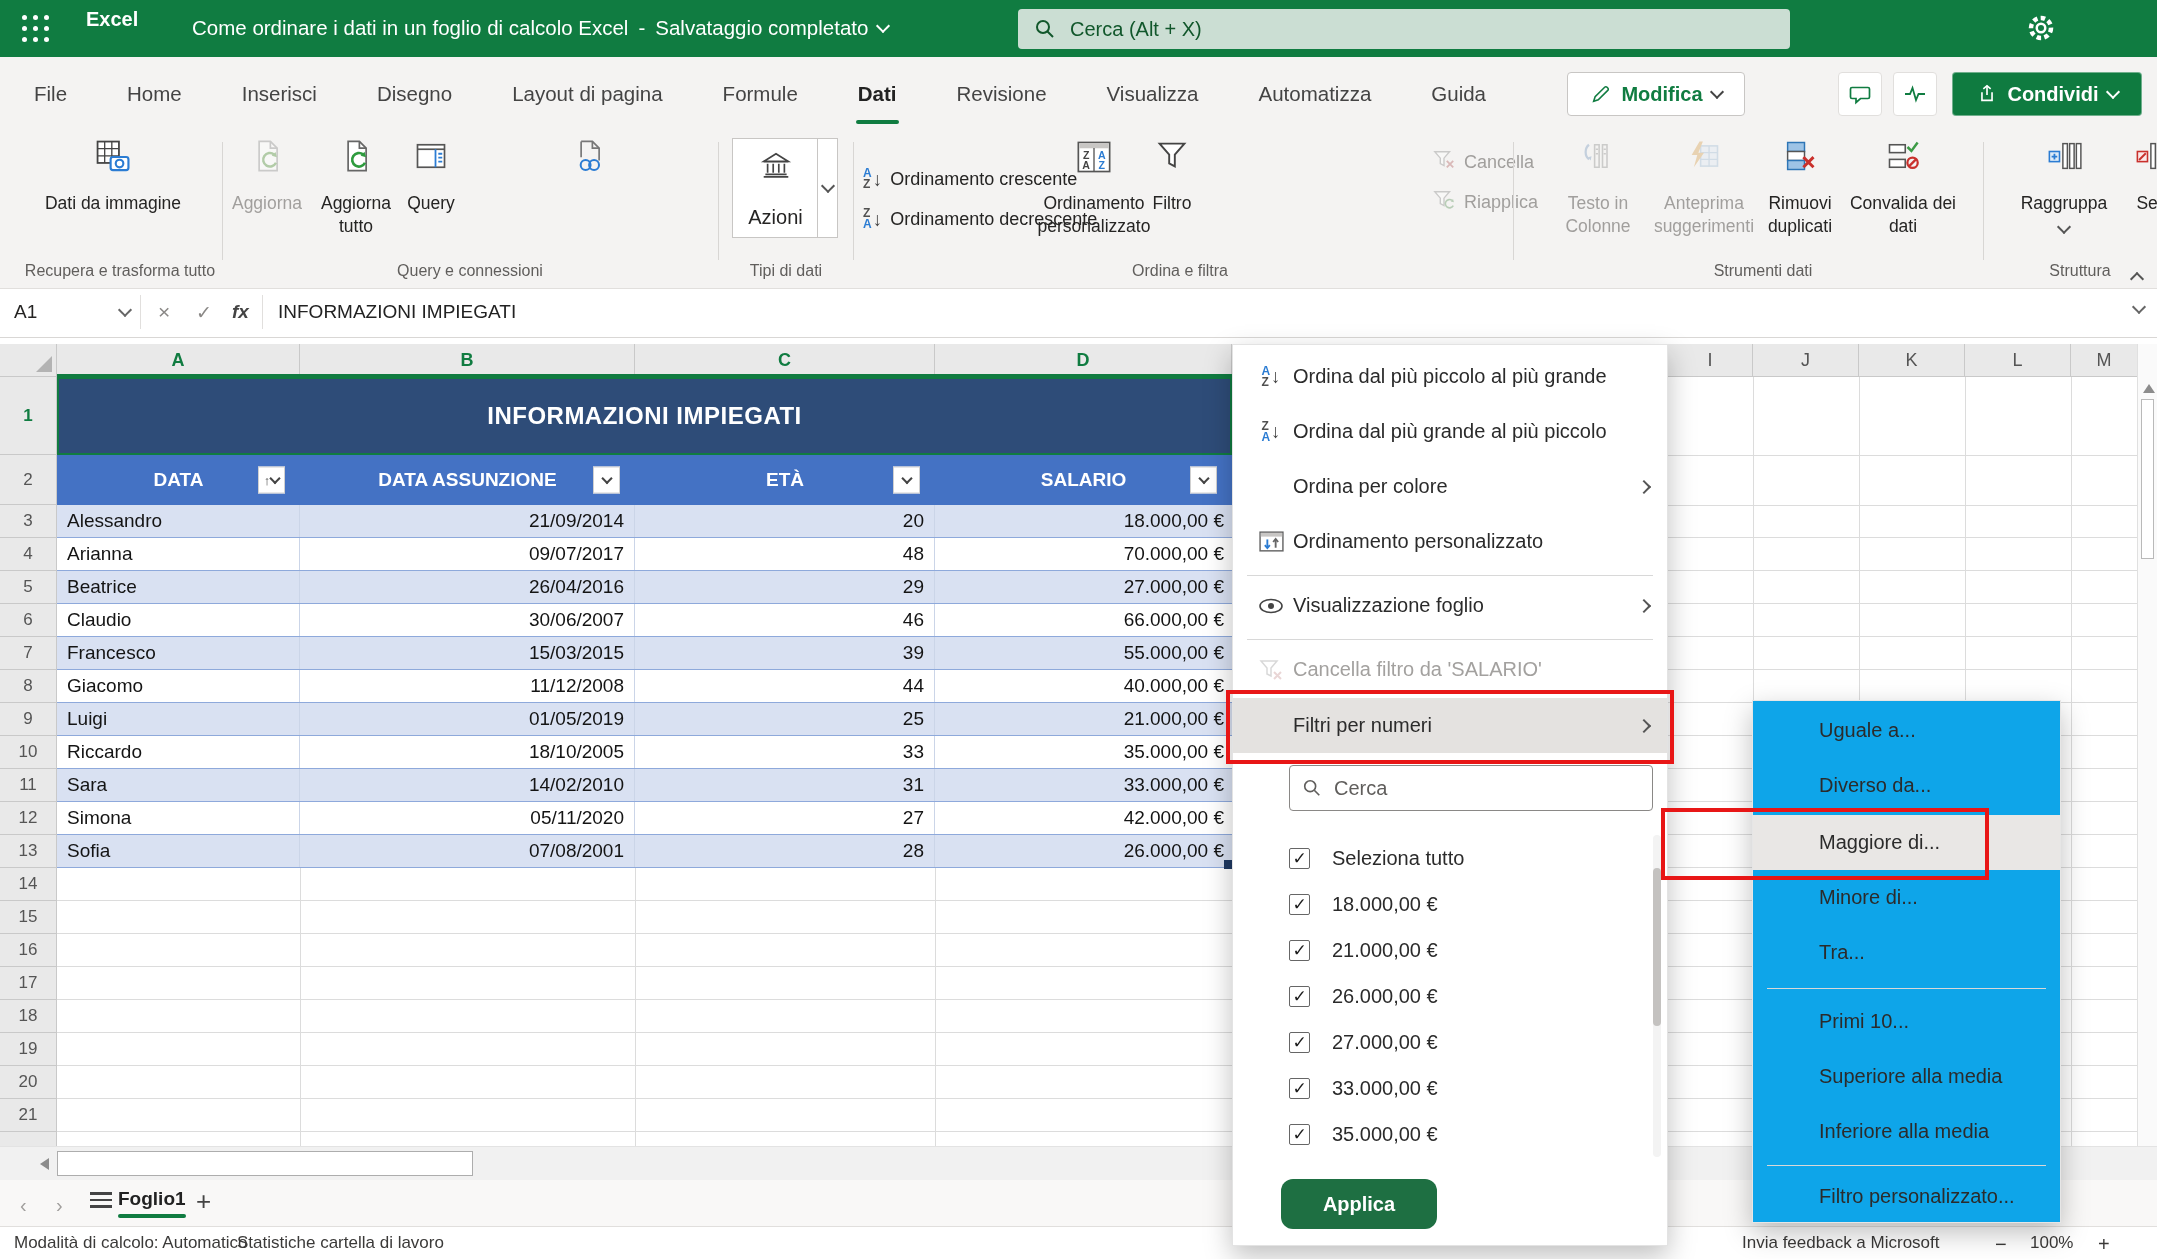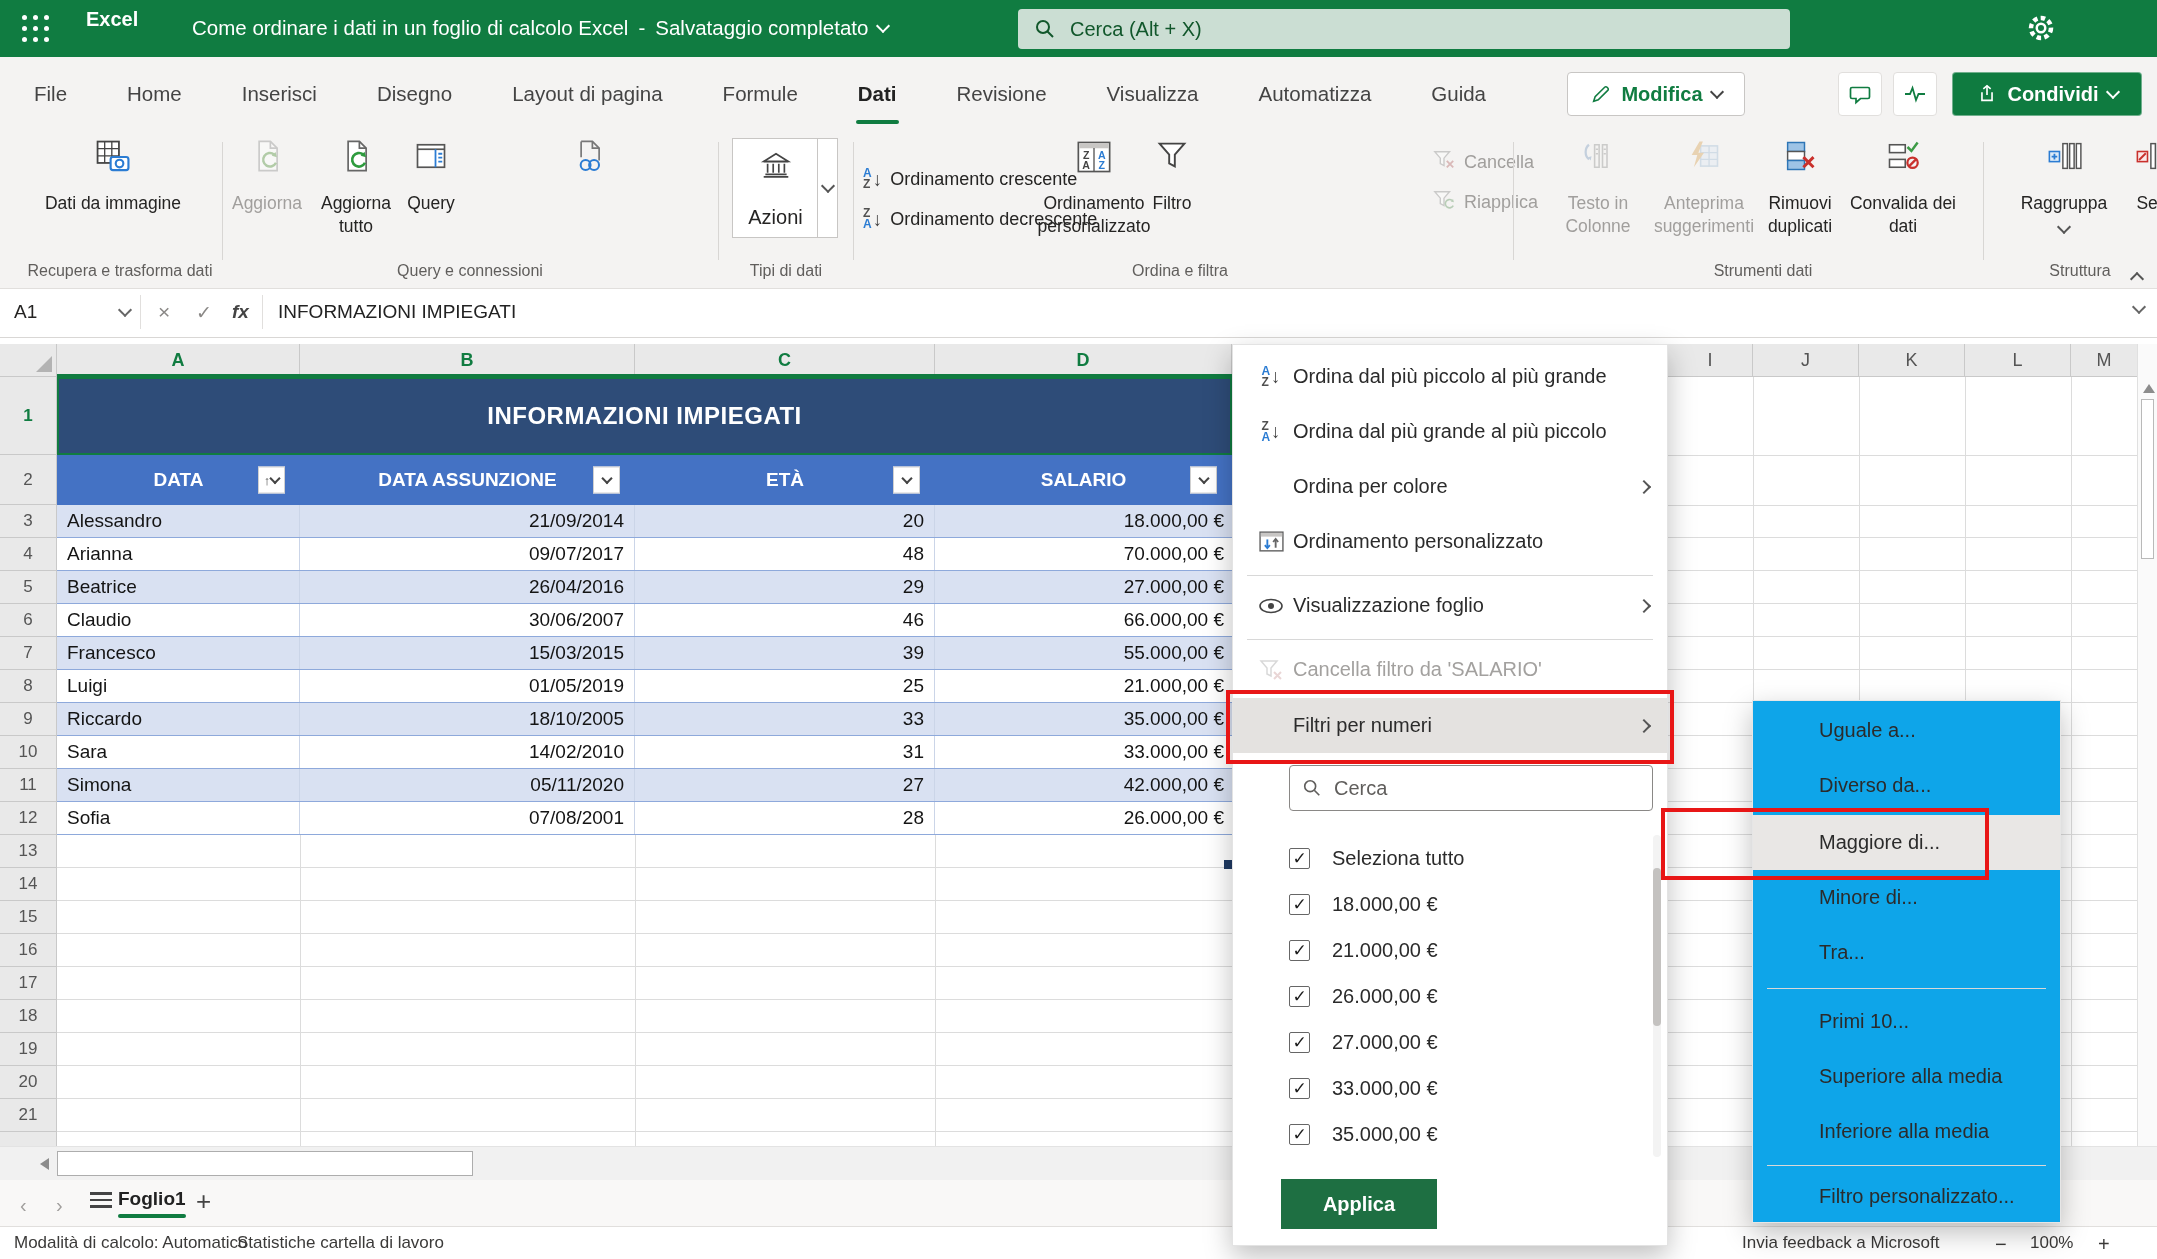--- a/index.html
+++ b/index.html
@@ -104,21 +104,21 @@
   .fm-hl{background:#E4E2E0}
   .fsearch{position:absolute;left:56px;top:420px;width:364px;height:46px;border:1px solid #8A8886;border-radius:4px;box-sizing:border-box;display:flex;align-items:center;gap:10px;padding-left:12px}
   .fsearch input{border:none;outline:none;font-size:20px;font-family:inherit;color:#333;width:280px;background:transparent}
   .fsearch input::placeholder{color:#605E5C;opacity:1}
   .chk-list{position:absolute;left:0;top:490px;width:420px}
   .chk-row{height:46px;display:flex;align-items:center;padding-left:56px;gap:22px;font-size:20px;color:#2B2B2B}
   .cbx{width:21px;height:21px;border:1.6px solid #666;border-radius:2px;display:flex;align-items:center;justify-content:center;font-size:17px;color:#1B1B1B;box-sizing:border-box}
   .cbx::after{content:"✓"}
   .lscroll{position:absolute;left:420px;top:490px;width:8px;height:322px;background:#F3F3F3;border-radius:4px}
   .lthumb{position:absolute;left:420px;top:523px;width:8px;height:158px;background:#C4C2C0;border-radius:4px}
-  .applybtn{position:absolute;left:48px;top:834px;width:156px;height:50px;background:#1E6F42;color:#fff;font-weight:bold;font-size:20px;border:none;border-radius:0;display:flex;align-items:center;justify-content:center;font-family:inherit}
+  .applybtn{position:absolute;left:48px;top:834px;width:156px;height:50px;background:#1E6F42;color:#fff;font-weight:bold;font-size:20px;border:none;border-radius:12px;display:flex;align-items:center;justify-content:center;font-family:inherit}
   
   #smenu{position:absolute;left:1752px;top:700px;width:309px;height:523px;background:#0ea5e9;z-index:30;
          box-shadow:0 10px 26px rgba(0,0,0,.25);border:1px solid #E6E6E6;box-sizing:border-box}
   .sm-item{position:absolute;left:0;width:100%;height:55px;display:flex;align-items:center;padding-left:66px;box-sizing:border-box;font-size:20px;color:#2B2B2B}
   .sm-div{position:absolute;left:14px;right:14px;height:1px;background:#D8D8D8}
   
   .redbox{position:absolute;border:4px solid #E81616;z-index:40;pointer-events:none}
 </style>
 </head>
 <body>
@@ -404,21 +404,21 @@
         <svg width="36" height="36" viewBox="0 0 32 32">
             <rect x="15" y="5" width="4" height="22" fill="#fff" stroke="#555" stroke-width="1.3"></rect>
             <rect x="21" y="5" width="4" height="22" fill="#fff" stroke="#555" stroke-width="1.3"></rect>
             <rect x="3" y="12" width="9" height="9" fill="#FBE9E9" stroke="#C9302C" stroke-width="1.4"></rect>
             <path d="M4.5 19.5l6-6" stroke="#C9302C" stroke-width="1.8"></path>
           </svg>
       </div>
       <div>Sep</div>
     </div>
 
-    <div class="rb-grp" style="left:20px;width:200px">Recupera e trasforma dati</div>
+    <div class="rb-grp" style="left:20px;width:200px">Recupera e trasforma tutto</div>
     <div class="rb-grp" style="left:320px;width:300px">Query e connessioni</div>
     <div class="rb-grp" style="left:706px;width:160px">Tipi di dati</div>
     <div class="rb-grp" style="left:1030px;width:300px">Ordina e filtra</div>
     <div class="rb-grp" style="left:1663px;width:200px">Strumenti dati</div>
     <div class="rb-grp" style="left:2020px;width:120px">Struttura</div>
     <span class="chev u" style="position:absolute;left:2132px;top:140px;color:#555"></span>
   </section>
 
   <section id="fbar">
     <div class="fb-it" style="left:14px">A1</div>
@@ -548,20 +548,26 @@
             <div class="c s">66.000,00 €</div>
           </div>
 
           <div class="trow">
             <div class="c n">Francesco</div>
             <div class="c d">15/03/2015</div>
             <div class="c a">39</div>
             <div class="c s">55.000,00 €</div>
           </div>
 
+          <div class="trow">
+            <div class="c n">Giacomo</div>
+            <div class="c d">11/12/2008</div>
+            <div class="c a">44</div>
+            <div class="c s">40.000,00 €</div>
+          </div>
 
           <div class="trow">
             <div class="c n">Luigi</div>
             <div class="c d">01/05/2019</div>
             <div class="c a">25</div>
             <div class="c s">21.000,00 €</div>
           </div>
 
           <div class="trow">
             <div class="c n">Riccardo</div>

